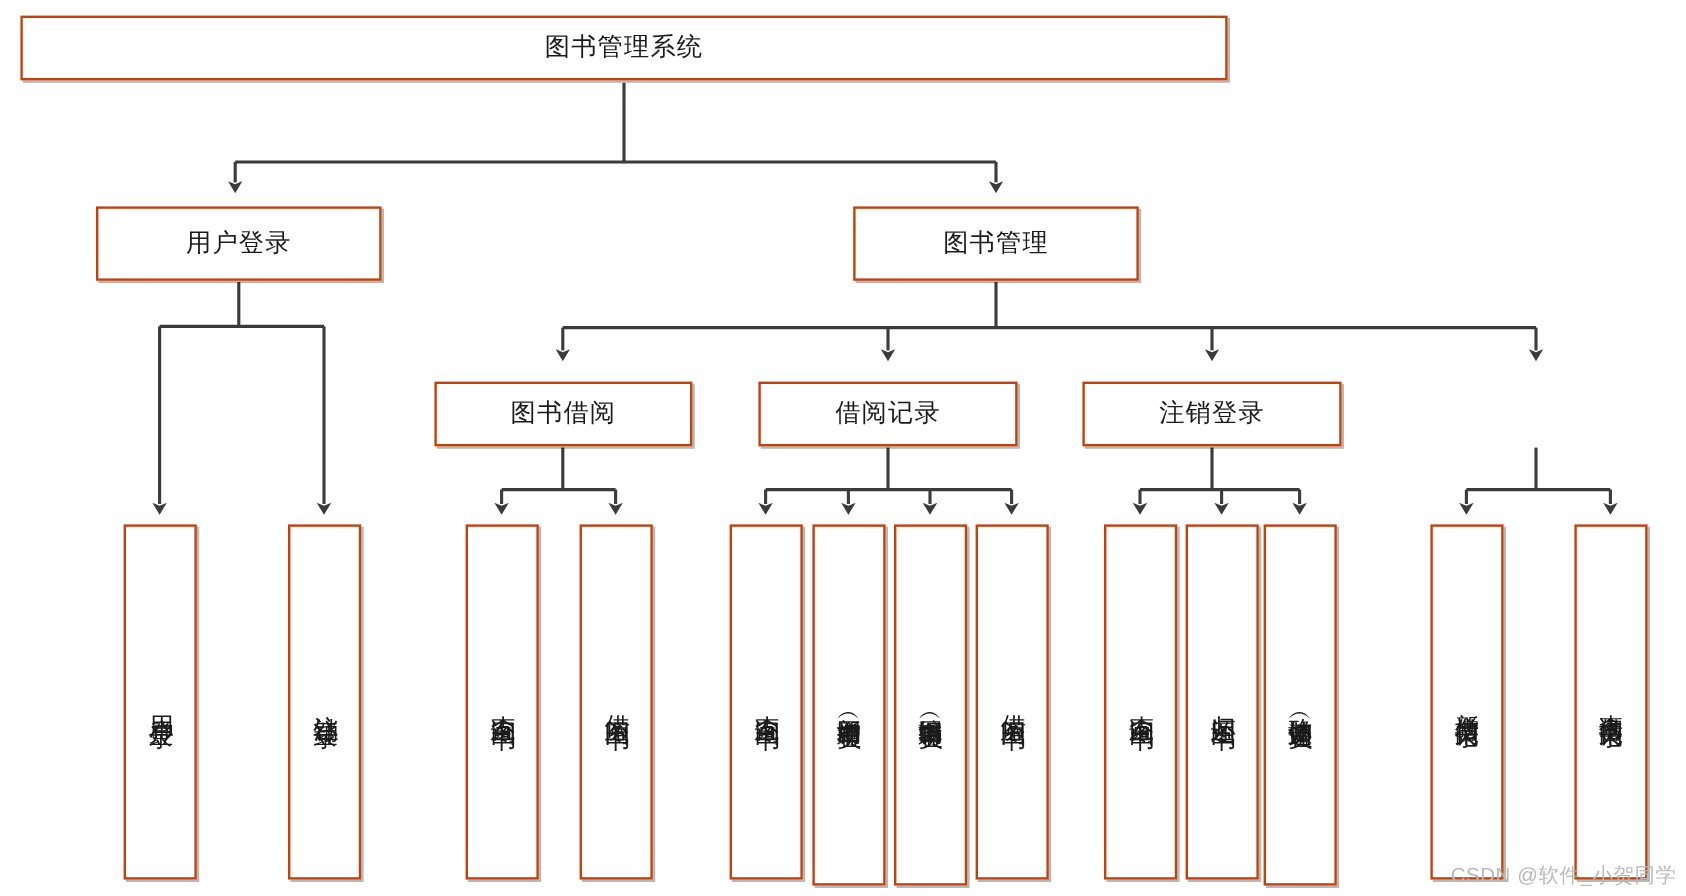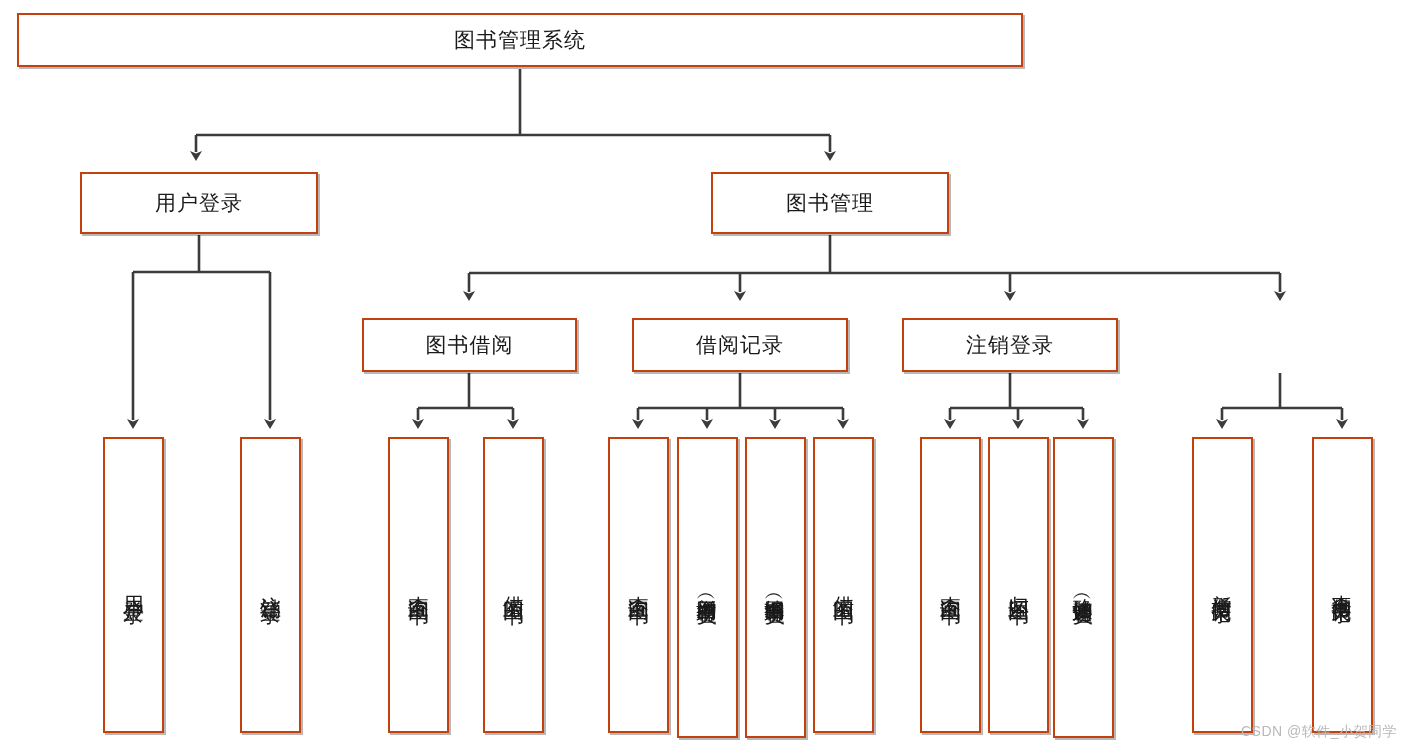--- a/index.html
+++ b/index.html
@@ -50,21 +50,21 @@
   }
   .node.v .lbl {
     writing-mode: vertical-rl;
     text-orientation: upright;
     white-space: nowrap;
   }
   .watermark {
     position: absolute;
     right: 8px;
     bottom: 6px;
-    font-size: 14px;
+    font-size: 17px;
     color: #b9b9b9;
     letter-spacing: 0.5px;
     white-space: nowrap;
   }
 </style>
 </head>
 <body>
 
 <div id="canvas">
 

